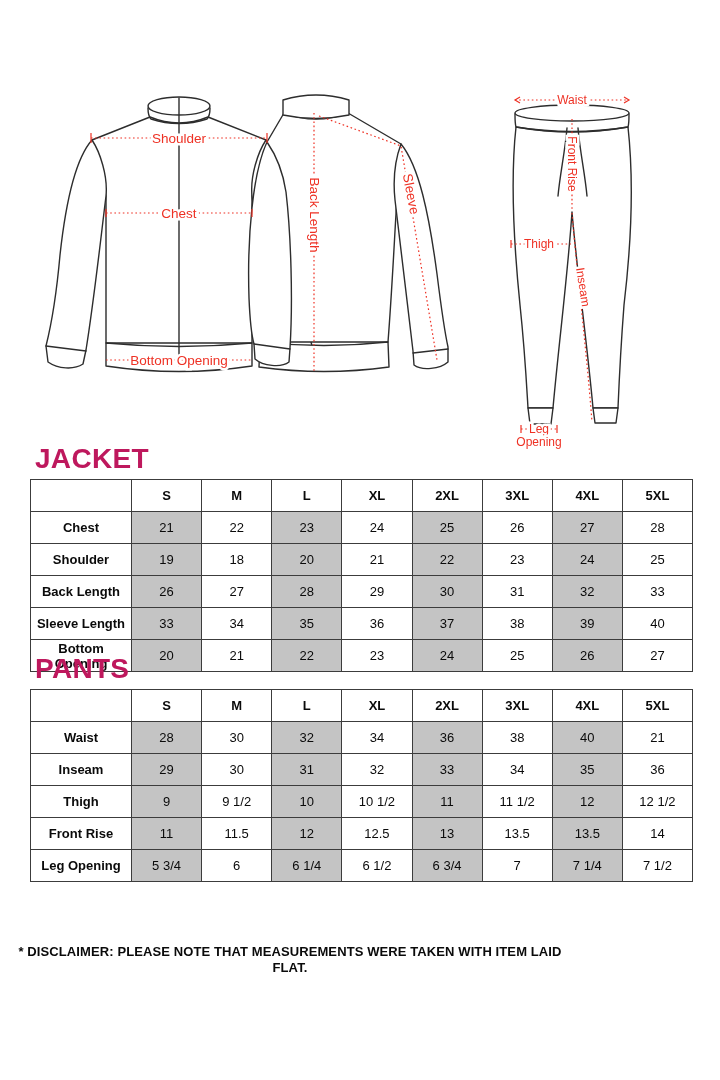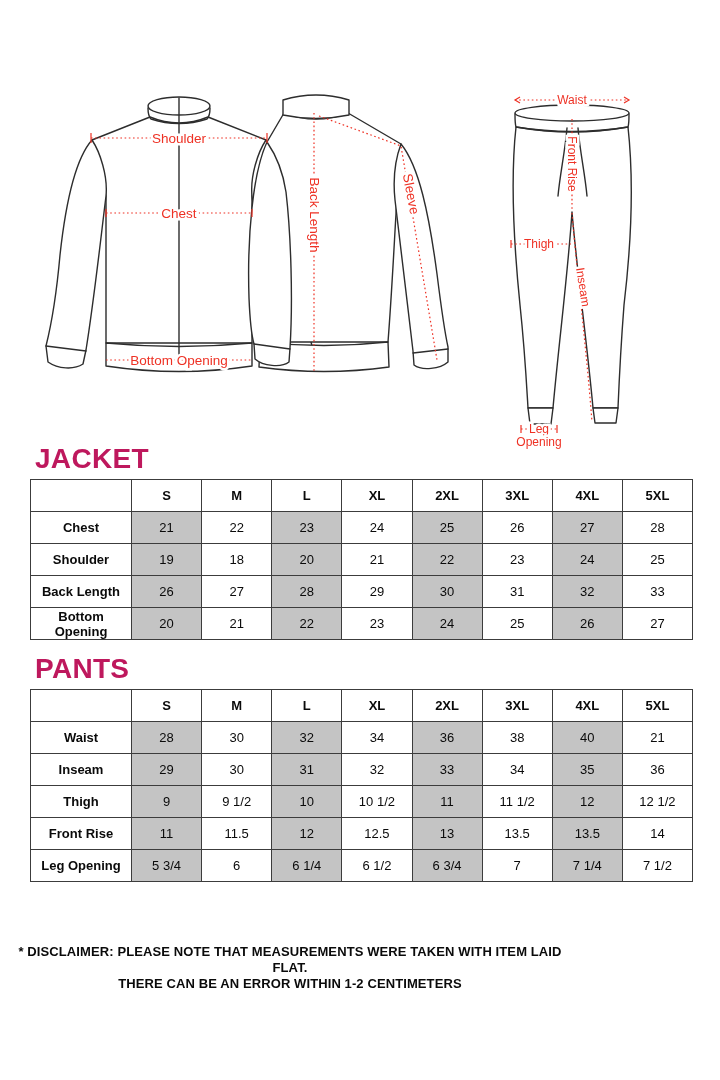--- a/index.html
+++ b/index.html
@@ -183,20 +183,31 @@
             <td class="shaded">26</td>
             <td>27</td>
             <td class="shaded">28</td>
             <td>29</td>
             <td class="shaded">30</td>
             <td>31</td>
             <td class="shaded">32</td>
             <td>33</td>
           </tr>
           <tr>
+            <th class="label-col">Sleeve Length</th>
+            <td class="shaded">33</td>
+            <td>34</td>
+            <td class="shaded">35</td>
+            <td>36</td>
+            <td class="shaded">37</td>
+            <td>38</td>
+            <td class="shaded">39</td>
+            <td>40</td>
+          </tr>
+          <tr>
             <th class="label-col">Bottom Opening</th>
             <td class="shaded">20</td>
             <td>21</td>
             <td class="shaded">22</td>
             <td>23</td>
             <td class="shaded">24</td>
             <td>25</td>
             <td class="shaded">26</td>
             <td>27</td>
           </tr>
@@ -275,16 +286,15 @@
             <td>7</td>
             <td class="shaded">7 1/4</td>
             <td>7 1/2</td>
           </tr>
         </tbody>
       </table>
   </section>
 
   <footer class="disclaimer">
     <div>* DISCLAIMER: PLEASE NOTE THAT MEASUREMENTS WERE TAKEN WITH ITEM LAID FLAT.</div>
-    <div>THERE CAN BE AN ERROR WITHIN 1-2 CENTIMETERS</div>
   </footer>
 
 </div>
 
 </body></html>

